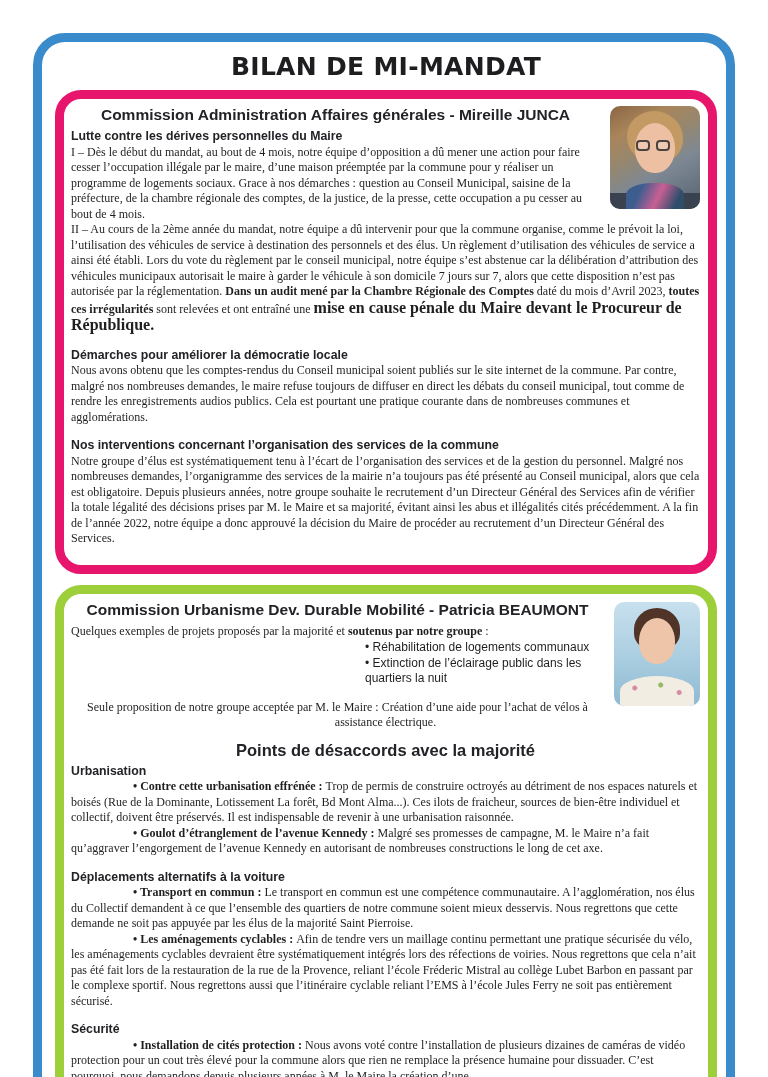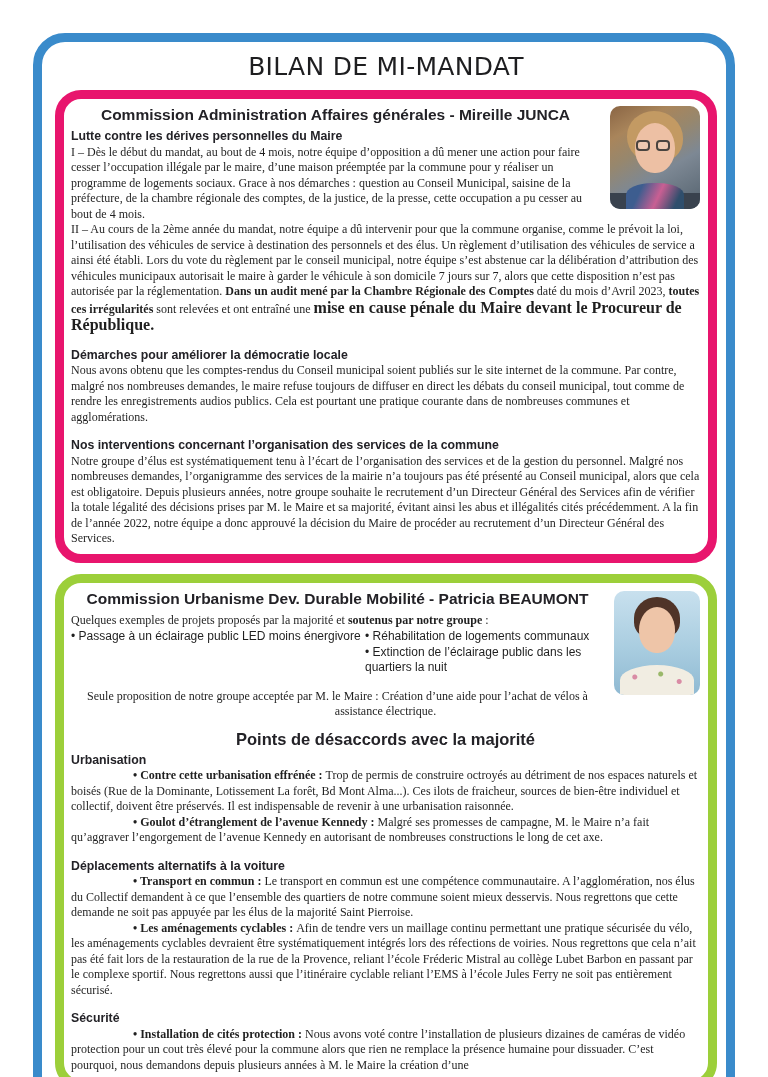--- a/index.html
+++ b/index.html
@@ -12,26 +12,26 @@
     font-family:"Liberation Sans", sans-serif; color:var(--text);
     -webkit-font-smoothing:antialiased;
   }
   .outer {
     width:702px; min-height:1005px; margin:33px auto 0;
     border:9px solid var(--blue); border-radius:32px;
     padding:2px 9px 12px 13px; background:#fff;
   }
   .page-title {
     font-family:"DejaVu Sans", sans-serif;
-    text-align:center; font-size:25px; font-weight:normal; color:#1e1e20;
+    text-align:center; font-size:25px; font-weight:bold; color:#1e1e20;
     letter-spacing:.3px; margin:8px 0 9px;
   }
   .box {
     border:9px solid; border-radius:26px; background:#fff;
-    padding:4px 8px 7px 7px; font-size:12px; line-height:15.5px;
+    padding:4px 8px 18px 7px; font-size:12px; line-height:15.5px;
   }
   .box.pink  { border-color:var(--pink); margin-bottom:11px; }
   .box.green { border-color:var(--green); }
   .box-title {
     text-align:center; font-size:15.5px; font-weight:800; color:var(--ink);
     margin:2px 0 4px; line-height:20px;
   }
   .sub { font-size:12.3px; font-weight:800; color:var(--ink); margin:13px 0 0; line-height:15.5px; }
   .sub.first { margin-top:1px; }
   .body { margin:0;font-family:Liberation Serif, serif; }
@@ -105,21 +105,20 @@
     <div class="photo beaumont">
       <div class="ph-hair"></div>
       <div class="ph-face"></div>
       <div class="ph-scarf"></div>
     </div>
     <h2 class="box-title">Commission Urbanisme Dev. Durable Mobilité - Patricia BEAUMONT</h2>
 
     <p class="body"><span>Quelques exemples de projets proposés par la majorité et </span><b>soutenus par notre groupe</b><span> :</span></p>
     <div class="cols">
       <ul class="col c1">
-        <li>Passage à un éclairage public LED moins énergivore</li>
       </ul>
       <ul class="col c2">
         <li>Réhabilitation de logements communaux</li>
         <li>Extinction de l’éclairage public dans les quartiers la nuit</li>
       </ul>
     </div>
     <p class="body spaced">Seule proposition de notre groupe acceptée par M. le Maire : Création d’une aide pour l’achat de vélos à assistance électrique.</p>
 
     <h2 class="center-title">Points de désaccords avec la majorité</h2>
 

